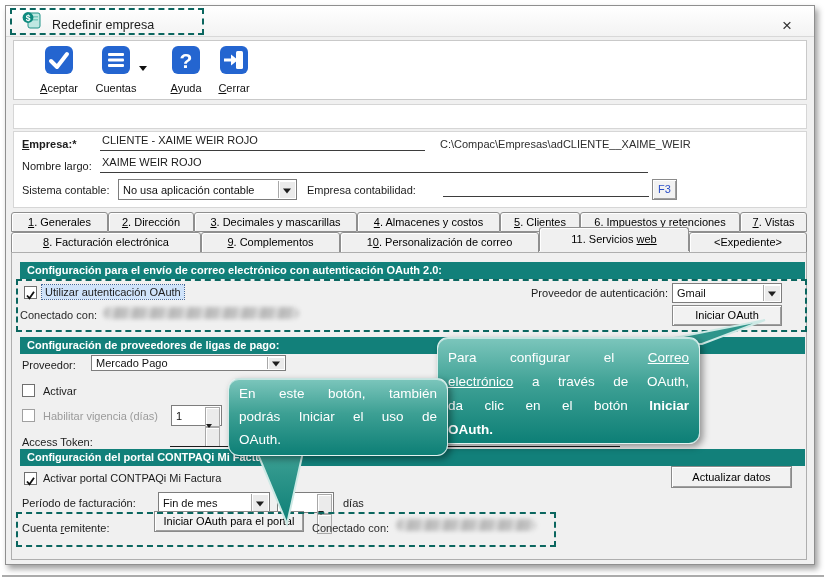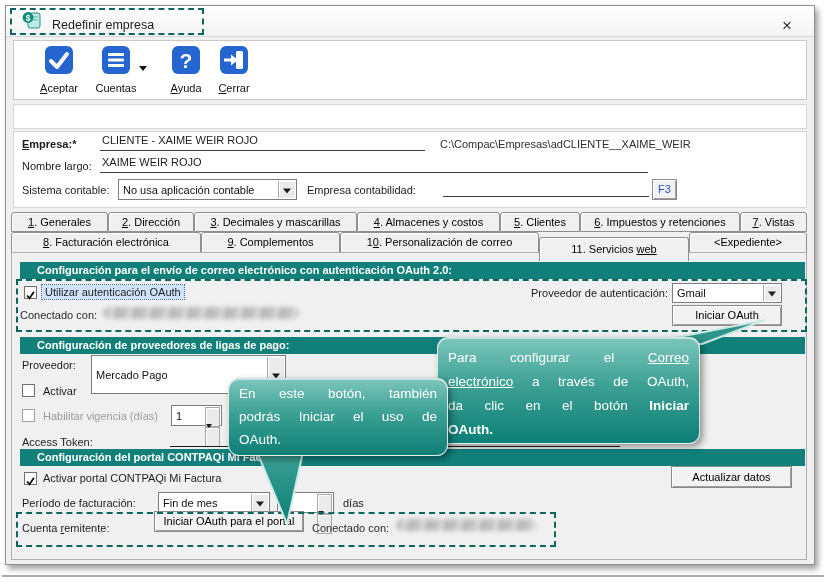--- a/index.html
+++ b/index.html
@@ -25,23 +25,23 @@
   .tri-dn{position:absolute;left:50%;top:50%;transform:translate(-50%,-30%);width:0;height:0;border-left:4px solid transparent;border-right:4px solid transparent;border-top:5px solid #1d1d1d;}
   .tri-up-s{width:0;height:0;border-left:3px solid transparent;border-right:3px solid transparent;border-bottom:4px solid #1d1d1d;margin:2px auto 0;}
   .tri-dn-s{width:0;height:0;border-left:3px solid transparent;border-right:3px solid transparent;border-top:4px solid #1d1d1d;margin:2px auto 0;}
   .spinbox{position:absolute;background:#fff;border:1px solid #7d7d7d;box-sizing:border-box;}
   .spinbox .val{position:absolute;left:4px;top:50%;transform:translateY(-50%);font-size:11px;color:#111;}
   .spinbox .btns{position:absolute;right:1px;top:1px;bottom:1px;width:15px;display:flex;flex-direction:column;}
   .spinbox .sb{flex:1;background:#ebebeb;border:1px solid #a8a8a8;box-shadow:inset 1px 1px 0 #fff;box-sizing:border-box;}
   .btn{position:absolute;background:#f2f2f2;border:1px solid #8a8a8a;box-shadow:inset 1px 1px 0 #ffffff,inset -1px -1px 0 #9f9f9f;font-size:11px;color:#000;text-align:center;box-sizing:border-box;}
   .chk{position:absolute;width:13px;height:13px;background:#fff;border:1px solid #6f6f6f;box-sizing:border-box;}
   .chk.dis{border-color:#a0a0a0;}
-  .sect{position:absolute;height:17px;background:#12807a;color:#fff;font-size:11px;font-weight:bold;line-height:17px;padding-left:17px;box-sizing:border-box;white-space:nowrap;overflow:hidden;}
+  .sect{position:absolute;height:17px;background:#12807a;color:#fff;font-size:11px;font-weight:bold;line-height:17px;padding-left:7px;box-sizing:border-box;white-space:nowrap;overflow:hidden;}
   .tab{position:absolute;height:20px;background:#f0f0f0;border:1px solid #8f8f8f;border-radius:3px 3px 0 0;box-shadow:inset 1px 1px 0 #fff;box-sizing:border-box;font-size:11px;color:#000;text-align:center;line-height:18px;white-space:nowrap;overflow:hidden;}
-  .tab.active{top:237px;height:24px;border-bottom:none;z-index:6;background:#f0f0f0;}
+  .tab.active{top:227px;height:24px;border-bottom:none;z-index:6;background:#f0f0f0;}
   .content{position:absolute;left:11px;top:252px;width:796px;height:308px;background:#f0f0f0;border:1px solid #aeaeae;box-sizing:border-box;}
   .focuslbl{background:#cfe3fa;outline:1px dotted #44699c;padding:1px 3px;}
   .redact{position:absolute;border-radius:6px;background:repeating-linear-gradient(100deg,#9a9a9a 0 7px,#c6c6c6 7px 12px,#8d8d8d 12px 18px);filter:blur(2.3px);opacity:.55;}
   .tip{position:absolute;border-radius:11px;background:linear-gradient(180deg,#7cc6bc 0%,#3da094 45%,#0d7f76 100%);border:1px solid rgba(255,255,255,.78);box-shadow:3px 3px 7px rgba(0,0,0,.4),inset 0 1px 0 rgba(255,255,255,.55);box-sizing:border-box;color:#fff;}
   .tipline{text-align:justify;text-align-last:justify;padding:0 10px;font-size:13.5px;}
   .tipline.last{text-align-last:left;}
   .tip1 .tipline{line-height:23px;}
   .tip2 .tipline{line-height:24px;}
   .caret{position:absolute;width:0;height:0;border-left:4px solid transparent;border-right:4px solid transparent;border-bottom:5px solid #a9a9a9;opacity:.8;}
   .botline{position:absolute;left:2px;top:575px;width:822px;height:2px;background:#ababab;}
@@ -158,21 +158,21 @@
 
   <div class="lbl" style="left:20px;top:309px;color:#2b2b2b;">Conectado con:</div>
   <div class="redact" style="left:103px;top:307px;width:196px;height:12px;"></div>
   <div class="btn" style="left:672px;top:305px;width:110px;height:21px;line-height:19px;">Iniciar OAuth</div>
 
   <div class="dash" style="left:16px;top:279px;width:791px;height:53px;z-index:40;"></div>
 
   <div class="sect" style="left:20px;top:337px;width:785px;">Configuración de proveedores de ligas de pago:</div>
 
   <div class="lbl" style="left:22px;top:359px;">Proveedor:</div>
-  <div class="combo" style="left:91px;top:355px;width:195px;height:39px;">
+  <div class="combo" style="left:91px;top:355px;width:195px;height:16px;">
     <span class="txt">Mercado Pago</span>
     <span class="dd">
         <span class="tri-dn"></span>
       </span>
   </div>
 
   <span class="chk" style="left:22px;top:384px;"></span>
   <div class="lbl" style="left:43px;top:385px;">Activar</div>
 
   <span class="chk dis" style="left:22px;top:409px;"></span>

